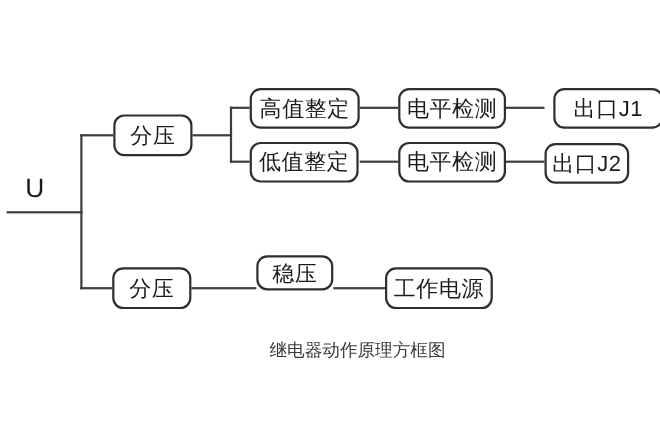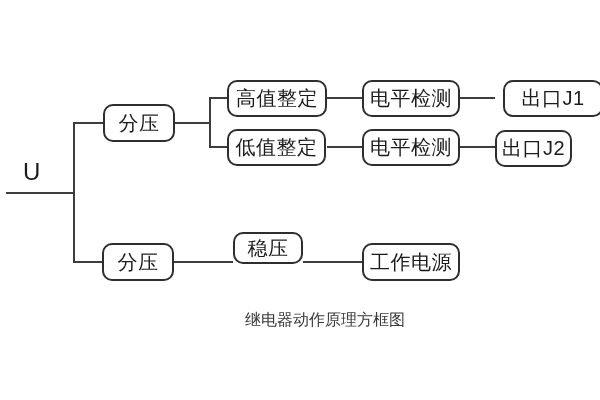--- a/index.html
+++ b/index.html
@@ -74,14 +74,14 @@
     <div class="line h" style="left: 303px; top: 261px; width: 59px;"></div>
     <div class="box" style="left: 103px; top: 104px; width: 72px; height: 38px;">分压</div>
     <div class="box" style="left: 227px; top: 80px; width: 100px; height: 37px;">高值整定</div>
     <div class="box" style="left: 227px; top: 129px; width: 99px; height: 37px;">低值整定</div>
     <div class="box" style="left: 362px; top: 80px; width: 98px; height: 37px;">电平检测</div>
     <div class="box" style="left: 471px; top: 80px; width: 100px; height: 37px; margin-left: 32px;">出口J1</div>
     <div class="box" style="left: 362px; top: 129px; width: 98px; height: 37px;">电平检测</div>
     <div class="box" style="left: 495px; top: 130px; width: 77px; height: 37px;">出口J2</div>
     <div class="box" style="left: 102px; top: 243px; width: 72px; height: 38px;">分压</div>
     <div class="box" style="left: 233px; top: 232px; width: 70px; height: 32px;">稳压</div>
-    <div class="box" style="left: 362px; top: 243px; width: 98px; height: 38px;">工作电源</div>
+    <div class="box" style="left: 350px; top: 243px; width: 98px; height: 38px;">工作电源</div>
   </div>
 
 </body></html>

